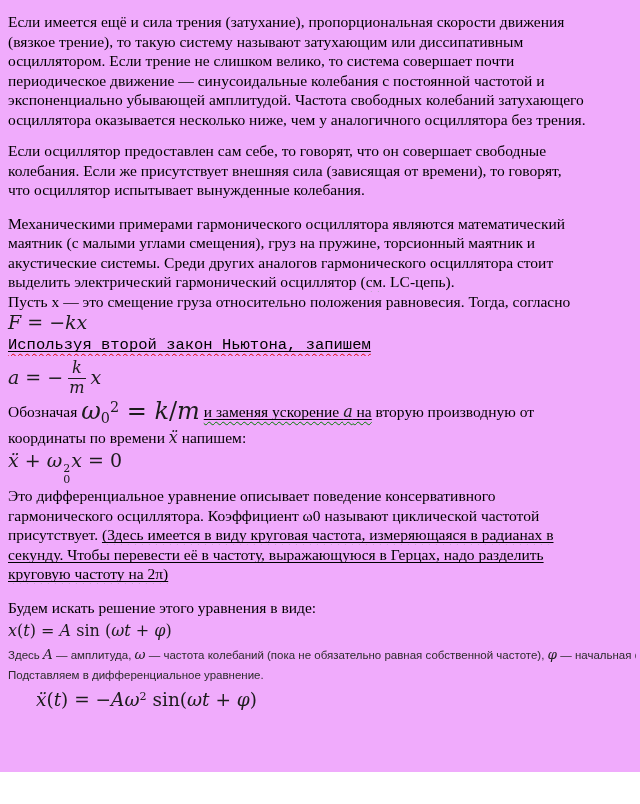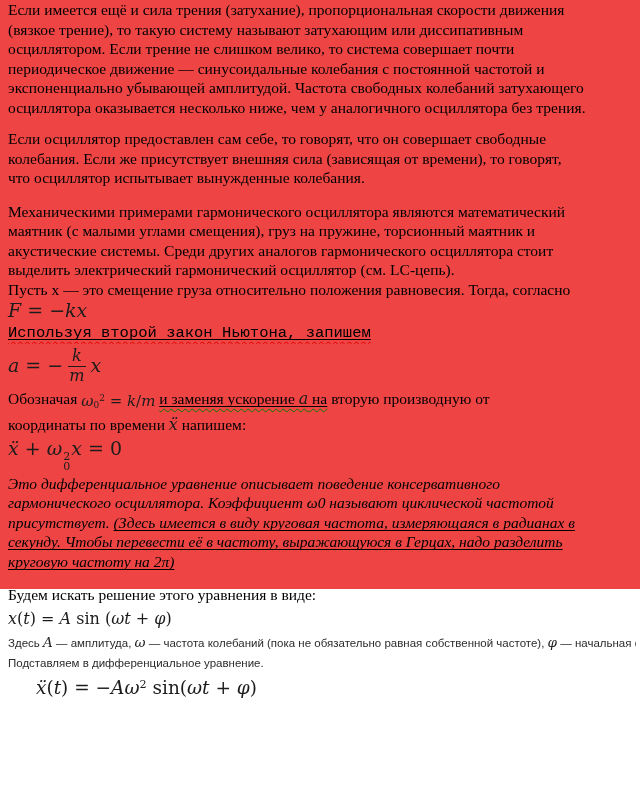--- a/index.html
+++ b/index.html
@@ -1,27 +1,27 @@
 <!DOCTYPE html>
 <html><head>
 <meta charset="utf-8">
 <style>
   html,body{margin:0;padding:0;background:#ffffff;}
   body{width:640px;height:804px;overflow:hidden;}
   .page{
-    width:640px;height:589px;box-sizing:border-box;
-    padding:0 4px 0 8px;background:#ef4444;color:#000000;
+    width:640px;height:772px;box-sizing:border-box;
+    padding:12px 4px 0 8px;background:#f0abfc;color:#000000;
     font-family:"Liberation Serif", serif;font-size:15.5px;line-height:19.5px;
   }
   .ln{white-space:nowrap;overflow:hidden;}
   
   .p-free{margin-top:12px;}
   .p-examples{margin-top:14px;}
   .p-headings{margin-top:12px;}
-  .p-ode-desc{margin-top:0;font-style:italic;}
+  .p-ode-desc{margin-top:0;}
   .p-seek{margin-top:2px;}
   
   .wav-red{
     text-decoration-line:underline;text-decoration-style:wavy;
     text-decoration-color:#dd0000;text-decoration-thickness:1px;
     text-underline-offset:4px;text-decoration-skip-ink:none;font-family:Liberation Mono, monospace;
   }
   .wav-green{
     text-decoration-line:underline;text-decoration-style:wavy;
     text-decoration-color:#007d00;text-decoration-thickness:1px;
@@ -39,21 +39,21 @@
   .fm .sup{font-style:normal;font-size:60%;vertical-align:0.5em;}
   .fm .subp{font-style:normal;font-size:60%;vertical-align:-0.25em;}
   .fm .ss{display:inline-flex;flex-direction:column;align-items:flex-start;
           font-style:normal;font-size:58%;line-height:0.95em;vertical-align:-0.45em;margin:0 1px;}
   .fm .frac{display:inline-flex;flex-direction:column;align-items:center;
             vertical-align:middle;font-style:italic;font-size:85%;line-height:1.15;margin:0 2px;}
   .fm .frac .num{border-bottom:1px solid #1c1c1c;padding:0 4px;}
   .fm .frac .den{padding:0 4px;}
   .fm-display{display:block;font-size:19px;line-height:22px;margin:1px 0;}
   .fm-frac-line{display:block;font-size:19px;line-height:42px;margin:0;}
-  .fm-inline-big{display:inline-block;font-size:15px;line-height:19.5px;vertical-align:-2px;text-align:right;}
+  .fm-inline-big{display:inline-block;font-size:24px;line-height:19.5px;vertical-align:-2px;text-align:right;}
   .fm-inline{display:inline;font-size:16px;}
   .fm-indent{margin-left:28px;}
   .fm-secder{font-size:18.5px;line-height:23px;margin-top:3px;}
   .line-denote{line-height:26px;white-space:nowrap;overflow:hidden;}
   
   .small{font-family:"Liberation Sans", sans-serif;font-size:11.5px;line-height:14px;
          color:#2b2b2b;white-space:nowrap;overflow:hidden;}
   .small .fm{font-size:13.5px;}
   .legend{margin-top:3px;}
   .substitute{margin-top:6px;}

